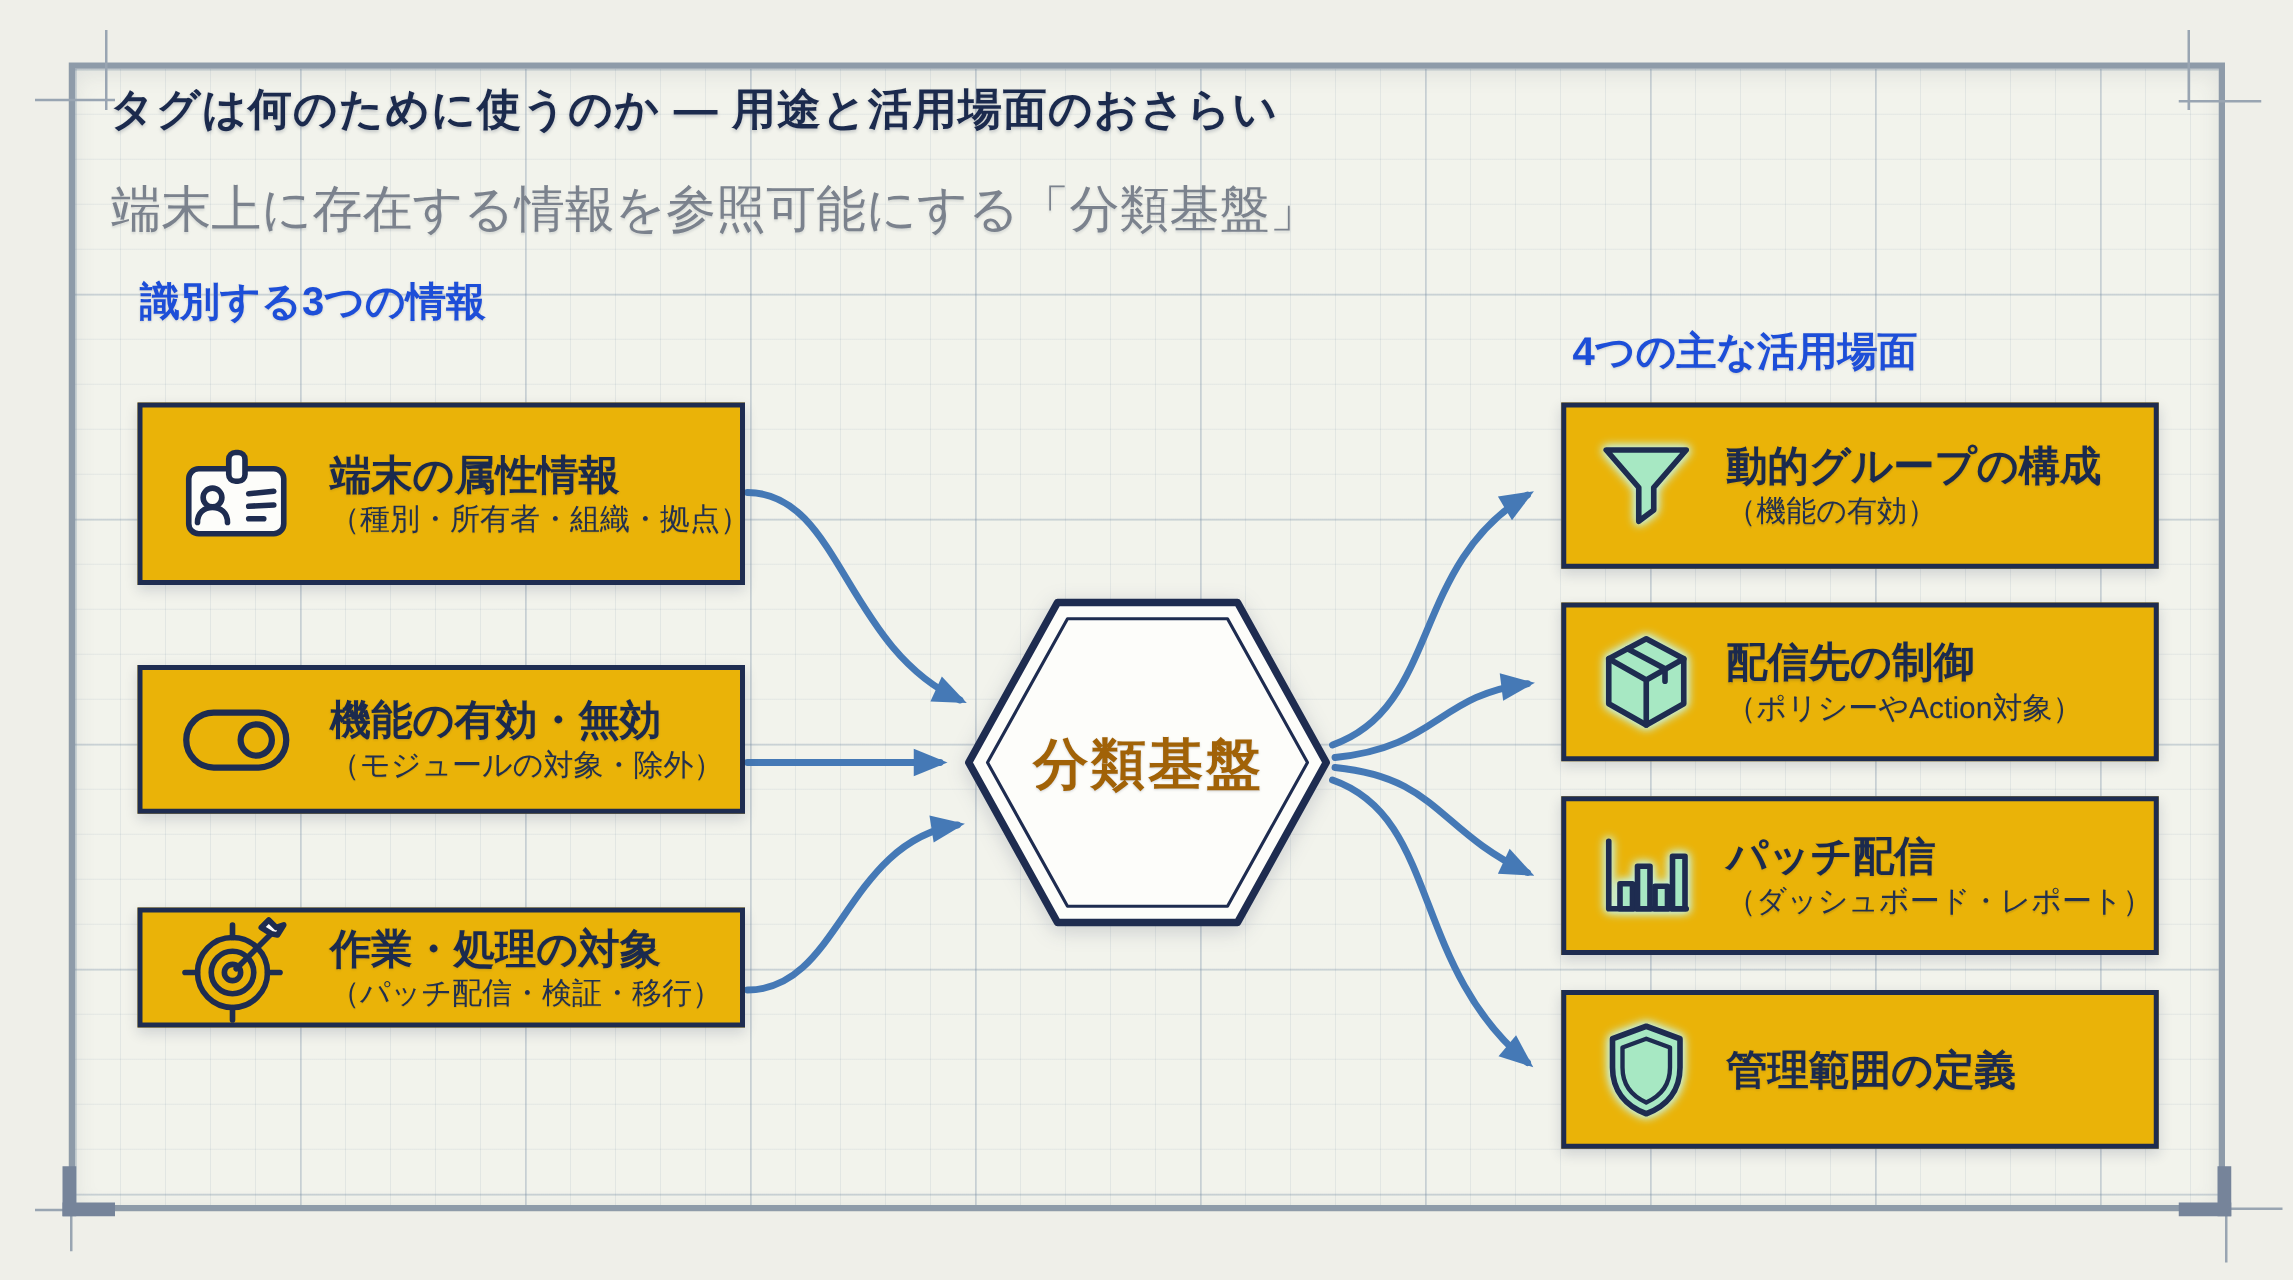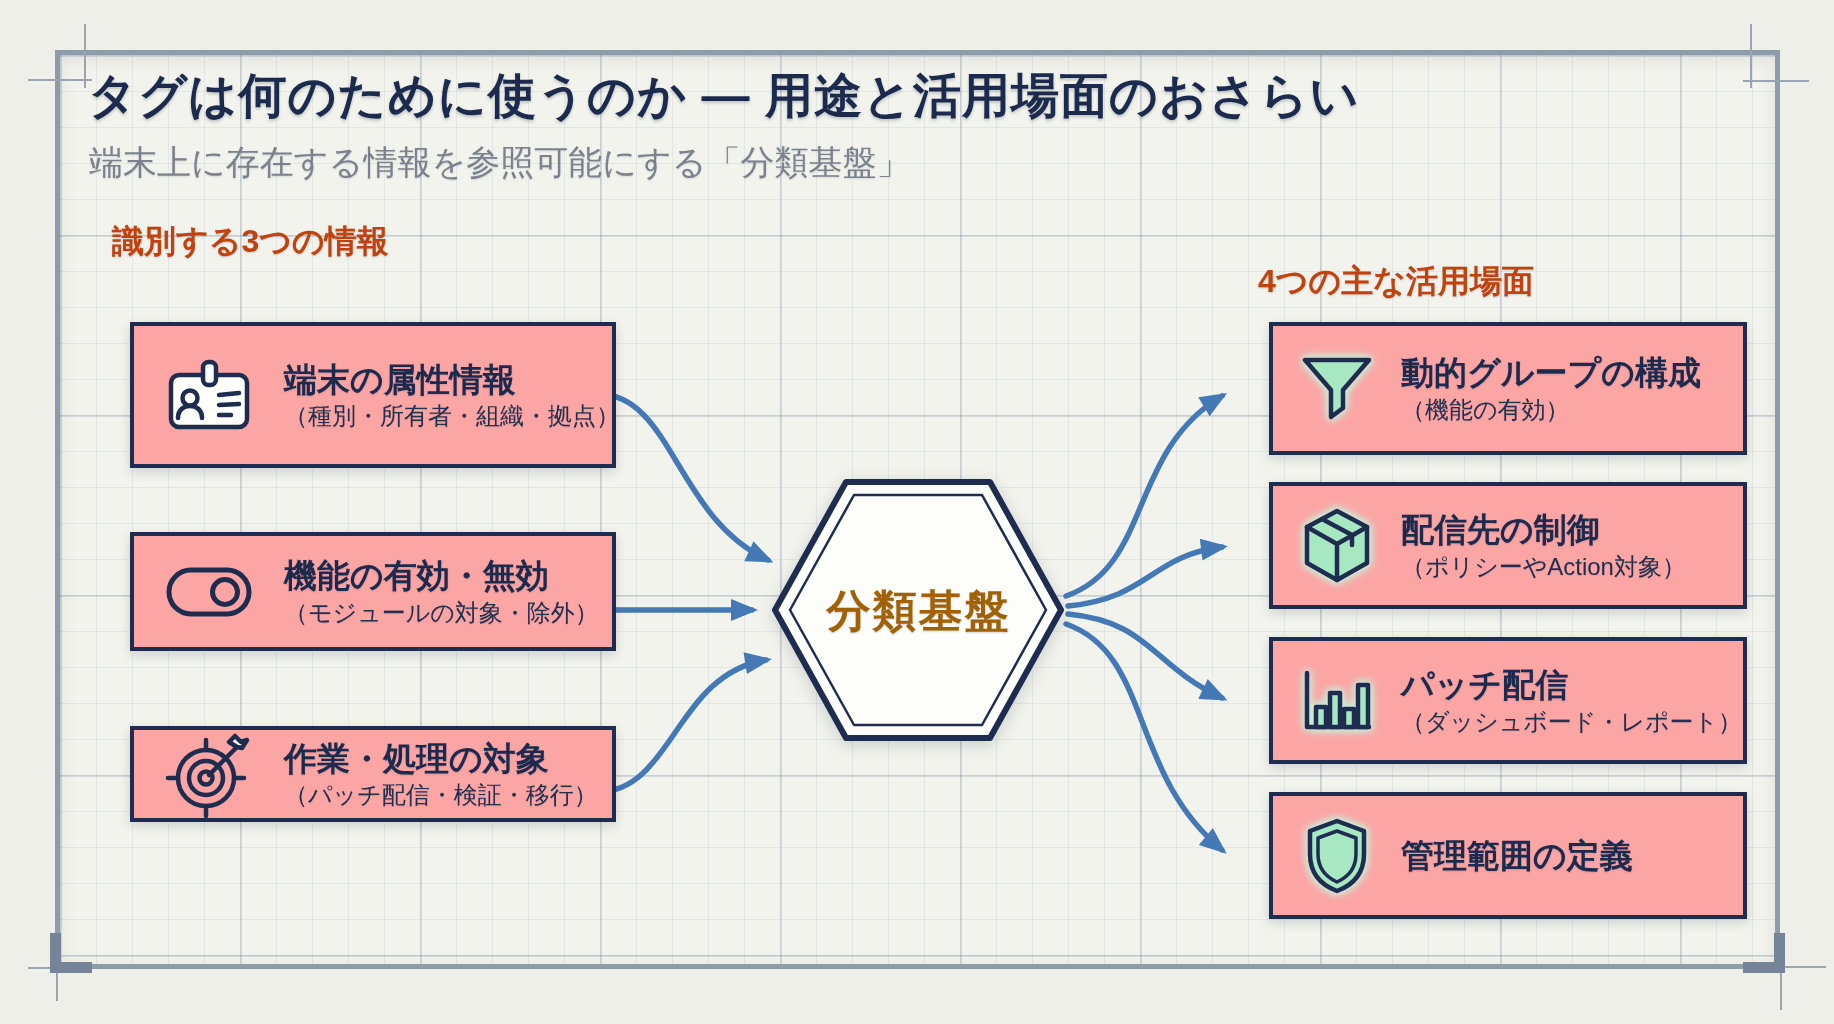--- a/index.html
+++ b/index.html
@@ -23,40 +23,39 @@
     background-size:180px 180px,180px 180px,36px 36px,36px 36px;
     box-shadow:0 4px 18px rgba(60,70,90,.10) inset;
   }
   .cross{position:absolute;background:#99a5b2;}
   .cross.v{width:2px;}
   .cross.h{height:2px;}
   .corner-l{position:absolute;background:#76849a;}
   
   .title{
     position:absolute;left:88px;top:64px;
-    font-size:48px;font-weight:800;letter-spacing:1px;color:#1b2a4d;
+    font-size:35px;font-weight:800;letter-spacing:1px;color:#1b2a4d;
     text-shadow:0 2px 3px rgba(20,30,60,.22);
     white-space:nowrap;
   }
   .subtitle{
     position:absolute;left:89px;top:140px;
-    font-size:34px;font-weight:500;color:#7b828d;
+    font-size:40px;font-weight:500;color:#7b828d;
     text-shadow:0 1px 2px rgba(20,30,60,.12);
     white-space:nowrap;
   }
   .section-header{
-    position:absolute;font-size:32px;font-weight:800;color:#c2410c;
+    position:absolute;font-size:32px;font-weight:800;color:#1d4ed8;
     text-shadow:0 1px 2px rgba(20,30,60,.18);white-space:nowrap;
   }
   
   .card{
     position:absolute;display:flex;align-items:center;
-    background:#fca5a5;border:4px solid #1e2c50;
+    background:#eab308;border:4px solid #1e2c50;
     box-shadow:0 4px 10px rgba(25,40,75,.16);
-    margin-left:20px;
   }
   .card-icon{flex:0 0 auto;display:flex;align-items:center;justify-content:center;}
   .left-card .card-icon{width:150px;}
   .right-card .card-icon{width:128px;}
   .card-icon svg{display:block;}
   .green-icon svg{
     filter:drop-shadow(0 0 4px #c6f1da) drop-shadow(0 0 3px #c6f1da);
   }
   .card-text{display:flex;flex-direction:column;justify-content:center;}
   .card-title{font-size:33px;font-weight:800;color:#1b2a4d;line-height:1.25;white-space:nowrap;

